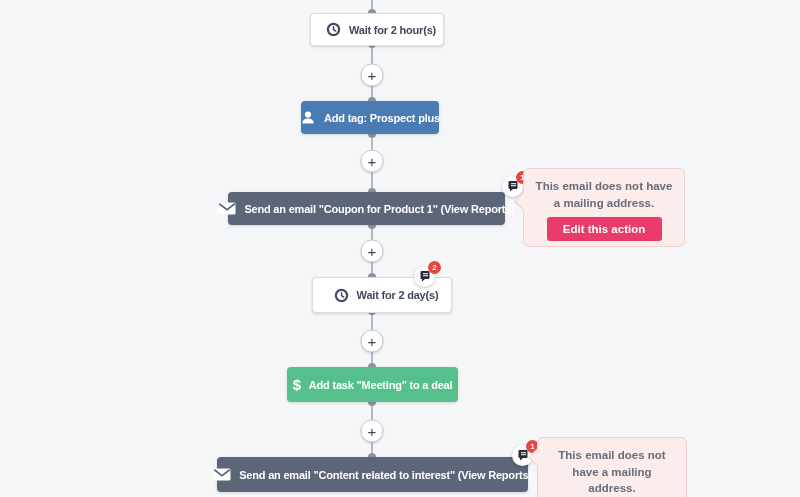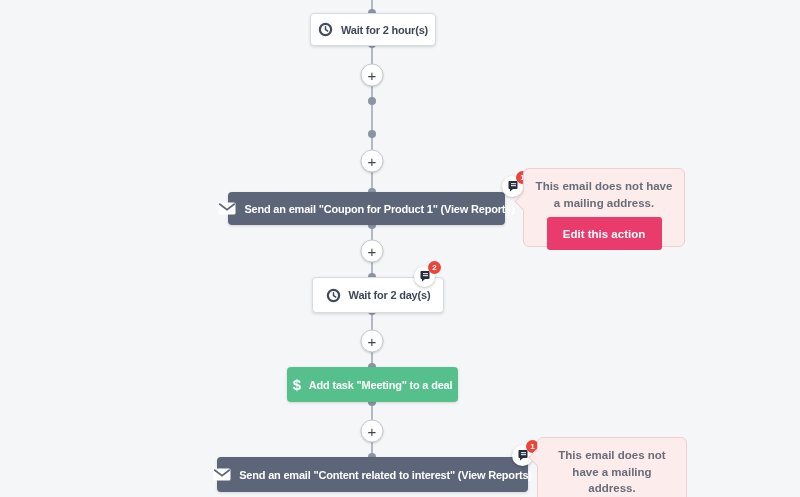--- a/index.html
+++ b/index.html
@@ -15,21 +15,21 @@
     width:23px; height:23px; border-radius:50%;
     background:#fff; border:1px solid #c4c9d2; box-shadow:0 1px 2px rgba(0,0,0,.15);
     color:#3e4451; font-size:15px; line-height:21px; text-align:center; padding:0;
     cursor:pointer; z-index:2; font-family:inherit;
   }
   .node {
     position:absolute; display:flex; align-items:center; justify-content:center; gap:8px;
     border-radius:4px; box-shadow:0 1px 3px rgba(0,0,0,.14); cursor:pointer; z-index:2;
     font-size:11px; font-weight:bold; letter-spacing:-0.2px; white-space:nowrap;
   }
-  .node.white { background:#fff; border:1px solid #d8dbe2; color:#3f4758; }
+  .node.white { background:#fff; border:1px solid #d8dbe2; color:#3f4758;padding-left:8px; }
   .node.blue  { background:var(--tag-blue,#4a7bb3);  color:#fff; }
   .node.slate { background:var(--email-slate,#5c6678); color:#fff; }
   .node.green { background:var(--task-green,#56c08c); color:#fff; }
   .node .ic { display:flex; align-items:center; }
   .dollar { font-size:15px; font-weight:bold; line-height:1; }
   .badge {
     position:absolute; width:21px; height:21px; background:#fff; border-radius:50%;
     box-shadow:0 1px 3px rgba(0,0,0,.25); z-index:3; display:flex; align-items:center; justify-content:center;
     cursor:pointer;
   }
@@ -45,21 +45,21 @@
   }
   .alert-arrow {
     position:absolute; left:-7px; width:12px; height:12px;
     background:var(--alert-pink-bg,#fdecec);
     border-left:1px solid var(--alert-pink-border,#f2ced2);
     border-bottom:1px solid var(--alert-pink-border,#f2ced2);
     transform:rotate(45deg);
   }
   .alert-msg { font-size:11.5px; color:#686d78; line-height:1.45; padding:9px 10px 0 10px;font-weight:bold; }
   .alert-btn {
-    display:block; margin:6px auto 0 auto; width:115px; height:33px;
+    display:block; margin:6px auto 0 auto; width:115px; height:24px;
     background:var(--alert-button,#e93b6c); border:none; border-radius:3px;
     color:#fff; font-size:11.5px; font-weight:bold; cursor:pointer; font-family:inherit;
   }
 </style>
 </head>
 <body>
 
 <div class="canvas">
 
   <div class="vline"></div>
@@ -85,20 +85,29 @@
   <div class="node white" style="left:310px;top:13px;width:124px;height:31px">
     <span class="ic">
       <svg width="15" height="15" viewBox="0 0 16 16">
           <circle cx="8" cy="8" r="6" fill="none" stroke="#424b60" stroke-width="2.4"></circle>
           <path d="M8 5 V8.2 L10.3 9.6" fill="none" stroke="#424b60" stroke-width="1.6" stroke-linecap="round"></path>
         </svg>
     </span>
     <span>Wait for 2 hour(s)</span>
   </div>
 
+  <div class="node blue" style="left:301px;top:101px;width:138px;height:33px">
+    <span class="ic">
+      <svg width="16" height="15" viewBox="0 0 16 15">
+          <circle cx="8" cy="4.6" r="3.1" fill="#fff"></circle>
+          <path d="M2.3 13.6 Q2.3 8.4 8 8.4 Q13.7 8.4 13.7 13.6 Z" fill="#fff"></path>
+        </svg>
+    </span>
+    <span>Add tag: Prospect plus</span>
+  </div>
 
   <div class="node slate" style="left:228px;top:192px;width:277px;height:33px">
     <span class="ic">
       <svg width="18" height="13" viewBox="0 0 18 13">
           <rect x="0.5" y="0.5" width="17" height="12" rx="1.5" fill="#fff"></rect>
           <path d="M1.2 1.8 L9 7.6 L16.8 1.8" fill="none" stroke="#5c6678" stroke-width="1.7"></path>
         </svg>
     </span>
     <span>Send an email "Coupon for Product 1" (View Reports)</span>
   </div>

